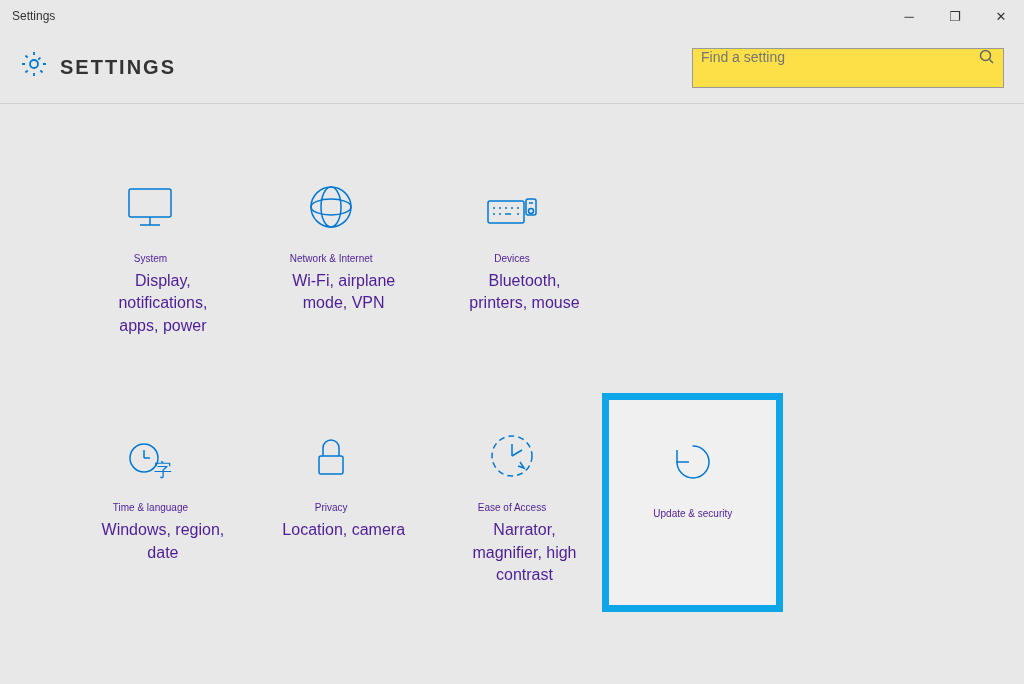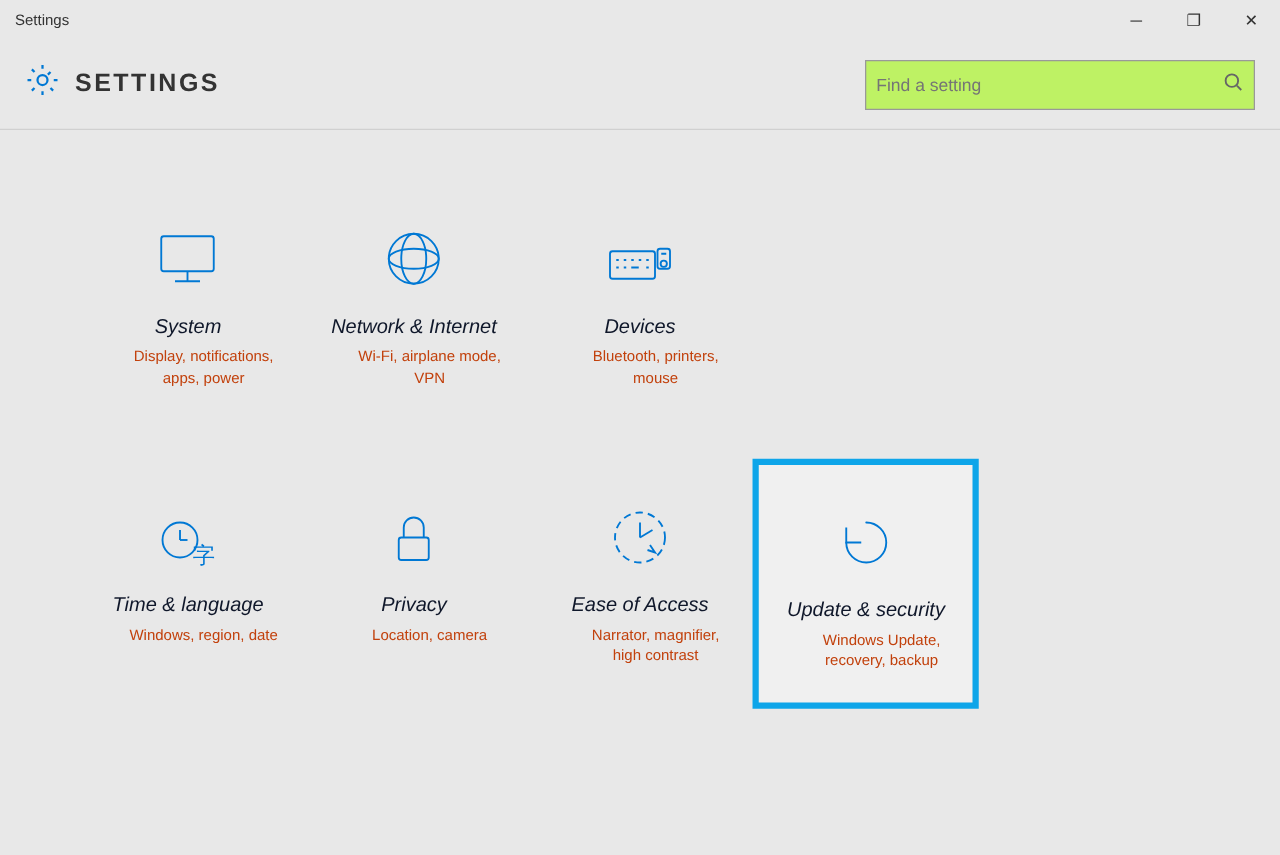--- a/index.html
+++ b/index.html
@@ -62,25 +62,25 @@
     }
     .header-title {
       font-size: 20px;
       font-weight: 600;
       letter-spacing: 2px;
       color: #333;
       text-transform: uppercase;
     }
     .search-box {
       display: flex;
-      align-items: center;
+      align-items: flex-start;
       width: 312px;
       height: 40px;
       border: 1px solid #999;
-      background: #bef264;
+      background: #fde047;
       padding: 0 8px;
     }
     .search-input {
       flex: 1;
       border: none;
       outline: none;
       font-size: 14px;
       color: #666;
       background: transparent;
     }
@@ -113,50 +113,49 @@
       align-items: center;
       text-align: center;
       padding: 30px 15px 25px;
       cursor: pointer;
       border: 1px solid transparent;
       background: transparent;
       transition: background 0.1s;
     }
     .setting-item.active {
       background: #f0f0f0;
-      border: 5px solid #0ea5e9;
+      border: 7px solid #0ea5e9;
     }
 
     .setting-icon {
       width: 64px;
       height: 64px;
       display: flex;
       align-items: center;
       justify-content: center;
       margin-bottom: 14px;
     }
 
     .setting-icon svg {
       width: 52px;
       height: 52px;
       fill: none;
       stroke: #0078d4;
       stroke-width: 1.5;
     }
 
     .setting-name {
+      font-size: 10px;
+      font-weight: 400;
+      color: #4c1d95;
+      margin-bottom: 6px;
+    }
+    .setting-desc {
       font-size: 16px;
-      font-weight: 400;
-      color: #0f172a;
-      margin-bottom: 6px;
-      font-style: italic;
-    }
-    .setting-desc {
-      font-size: 12px;
-      color: #c2410c;
+      color: #4c1d95;
       line-height: 1.4;
       margin-left: 25px;
     }
   </style>
 </head>
 <body>
 
 <div class="titlebar">
   <span class="titlebar-title">Settings</span>
   <div class="titlebar-controls">
@@ -284,19 +283,18 @@
     </div>
 
     <div class="setting-item active">
       <div class="setting-icon">
         <svg viewBox="0 0 52 52">
           <path d="M26 10 A16 16 0 1 1 10 26" stroke-linecap="round"></path>
           <polyline points="10,14 10,26 22,26"></polyline>
         </svg>
       </div>
       <div class="setting-name">Update &amp; security</div>
-      <div class="setting-desc">Windows Update, recovery, backup</div>
     </div>
 
     <div class="setting-item" style="visibility:hidden;"></div>
 
   </div>
 </div>
 
 </body></html>

